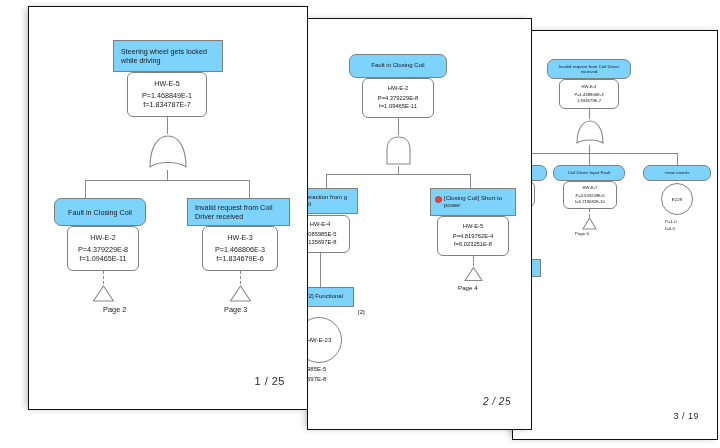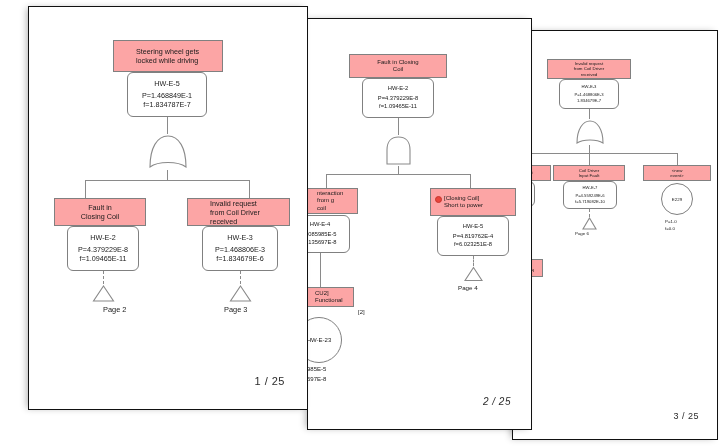--- a/index.html
+++ b/index.html
@@ -33,29 +33,29 @@
   .page-num {
     position: absolute;
     color: #2b2b2b;
     letter-spacing: 0.5px;
     white-space: nowrap;
   }
 
   .evbox {
     position: absolute;
     border: 1px solid #808080;
-    background: #fca5a5;
+    background: #7dd3fc;
     color: #1a1a1a;
     display: flex;
     align-items: center;
-    padding: 2px 22px;
+    padding: 2px 7px;
     line-height: 1.25;
     overflow: hidden;
   }
-  .evbox.center { justify-content: center; text-align: center; }
+  .evbox.center { justify-content: center; text-align: center; border-radius: 7px; }
 
   .gatebox {
     position: absolute;
     border: 1px solid #808080;
     border-radius: 6px;
     background: #ffffff;
     color: #1a1a1a;
     display: flex;
     flex-direction: column;
     align-items: center;
@@ -149,21 +149,21 @@
     <svg class="tri-svg" style="left:69px; top:186px;" width="15" height="13" viewBox="0 0 15 13">
       <polygon points="7.5,1 14,12 1,12"></polygon>
     </svg>
     <div class="lbl" style="left:62px; top:200px; font-size:4.4px;">Page 6</div>
 
     <div class="evbox center" style="left:130px; top:134px; width:68px; height:16px; font-size:4.4px;">&lt;new event&gt;</div>
     <div class="circlebox" style="left:148px; top:152px; width:32px; height:32px; font-size:4.4px;">E229</div>
     <div class="lbl" style="left:152px; top:188px; font-size:4.4px;">P=1.0</div>
     <div class="lbl" style="left:152px; top:195px; font-size:4.4px;">f=0.0</div>
 
-    <div class="page-num" style="right:18px; bottom:18px; font-size:9px;">3  / 25</div>
+    <div class="page-num" style="right:18px; bottom:18px; font-size:9px;">3  / 19</div>
   </div>
 
   <div class="sheet sheet-shadow" id="page2">
 
     <div class="evbox center" style="left:41px; top:35px; width:98px; height:24px; font-size:6px;">Fault in Closing Coil</div>
     <div class="gatebox" style="left:54px; top:59px; width:72px; height:40px; font-size:5.8px;">
       <span class="gid">HW-E-2</span>
       <span>P=4.379229E-8</span>
       <span>f=1.09465E-11</span>
     </div>

